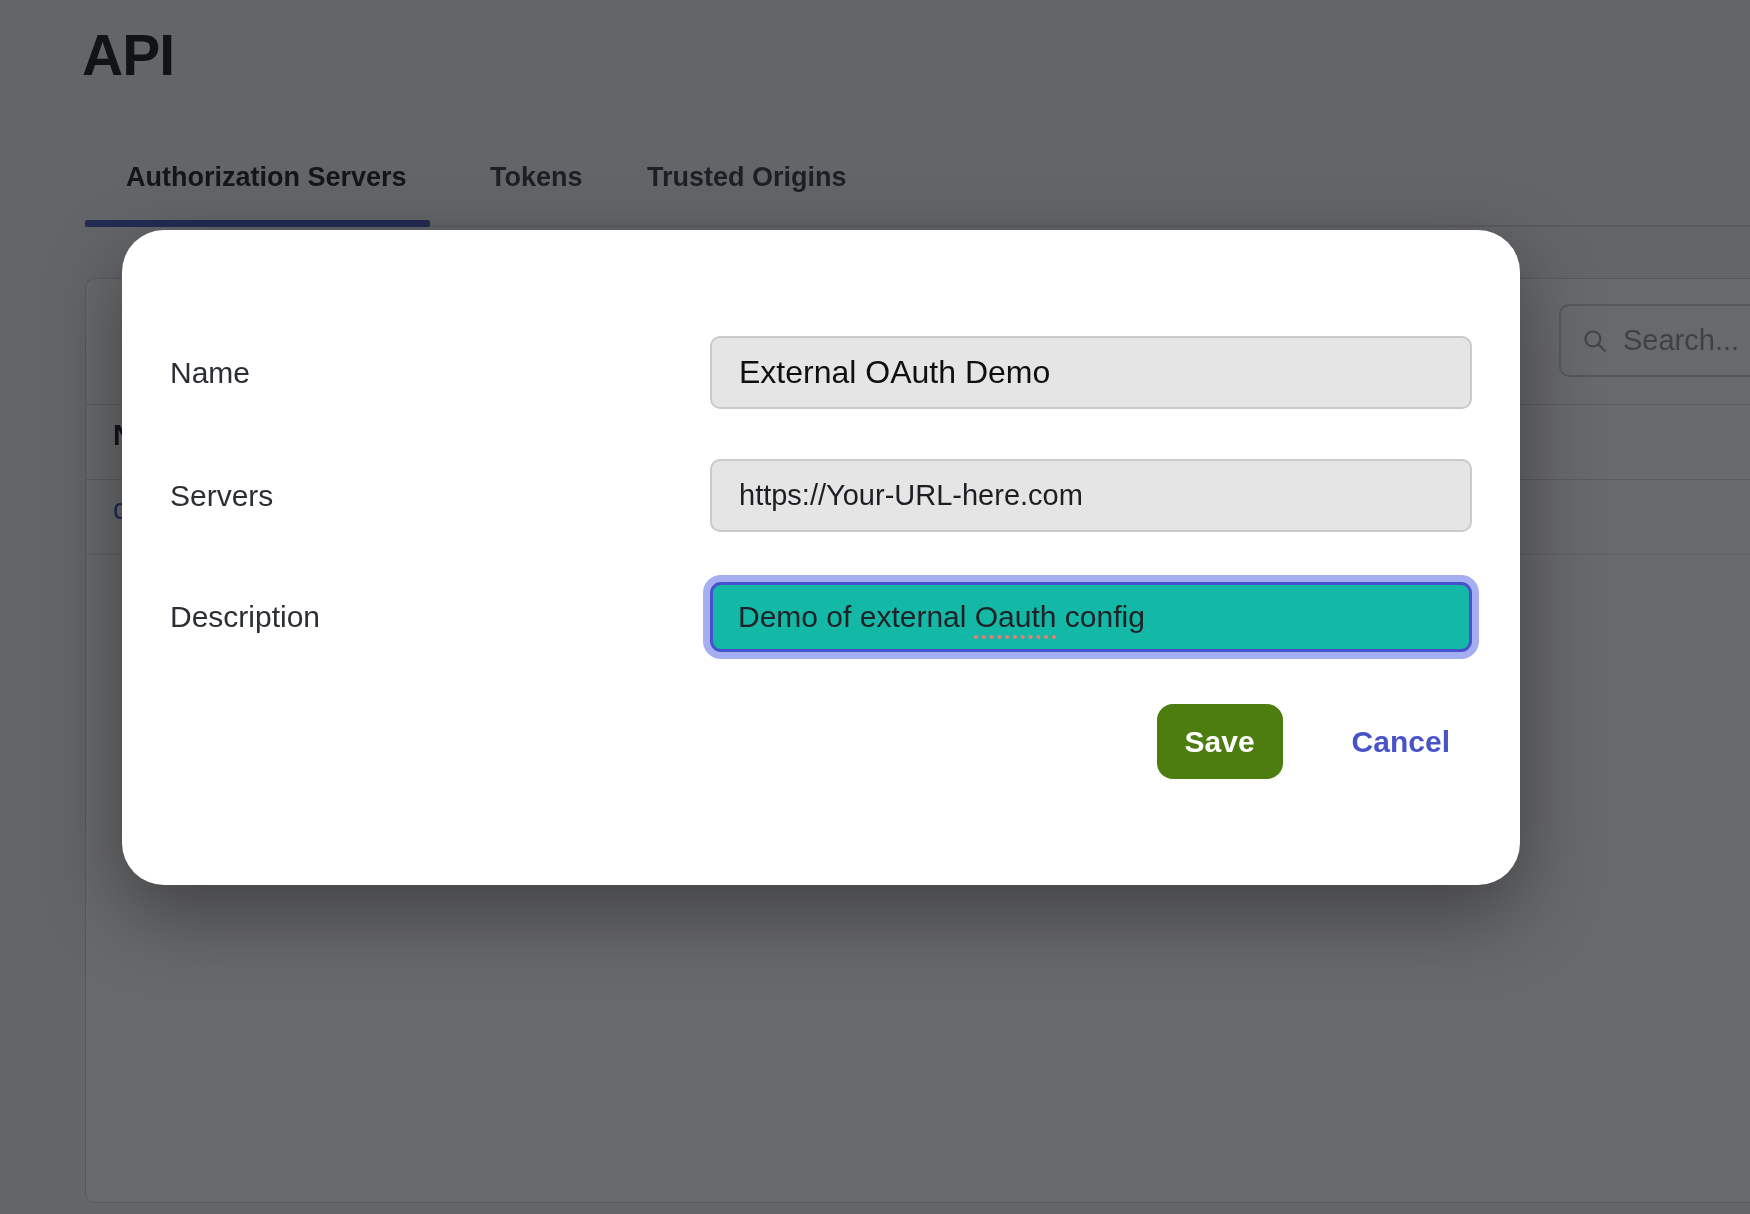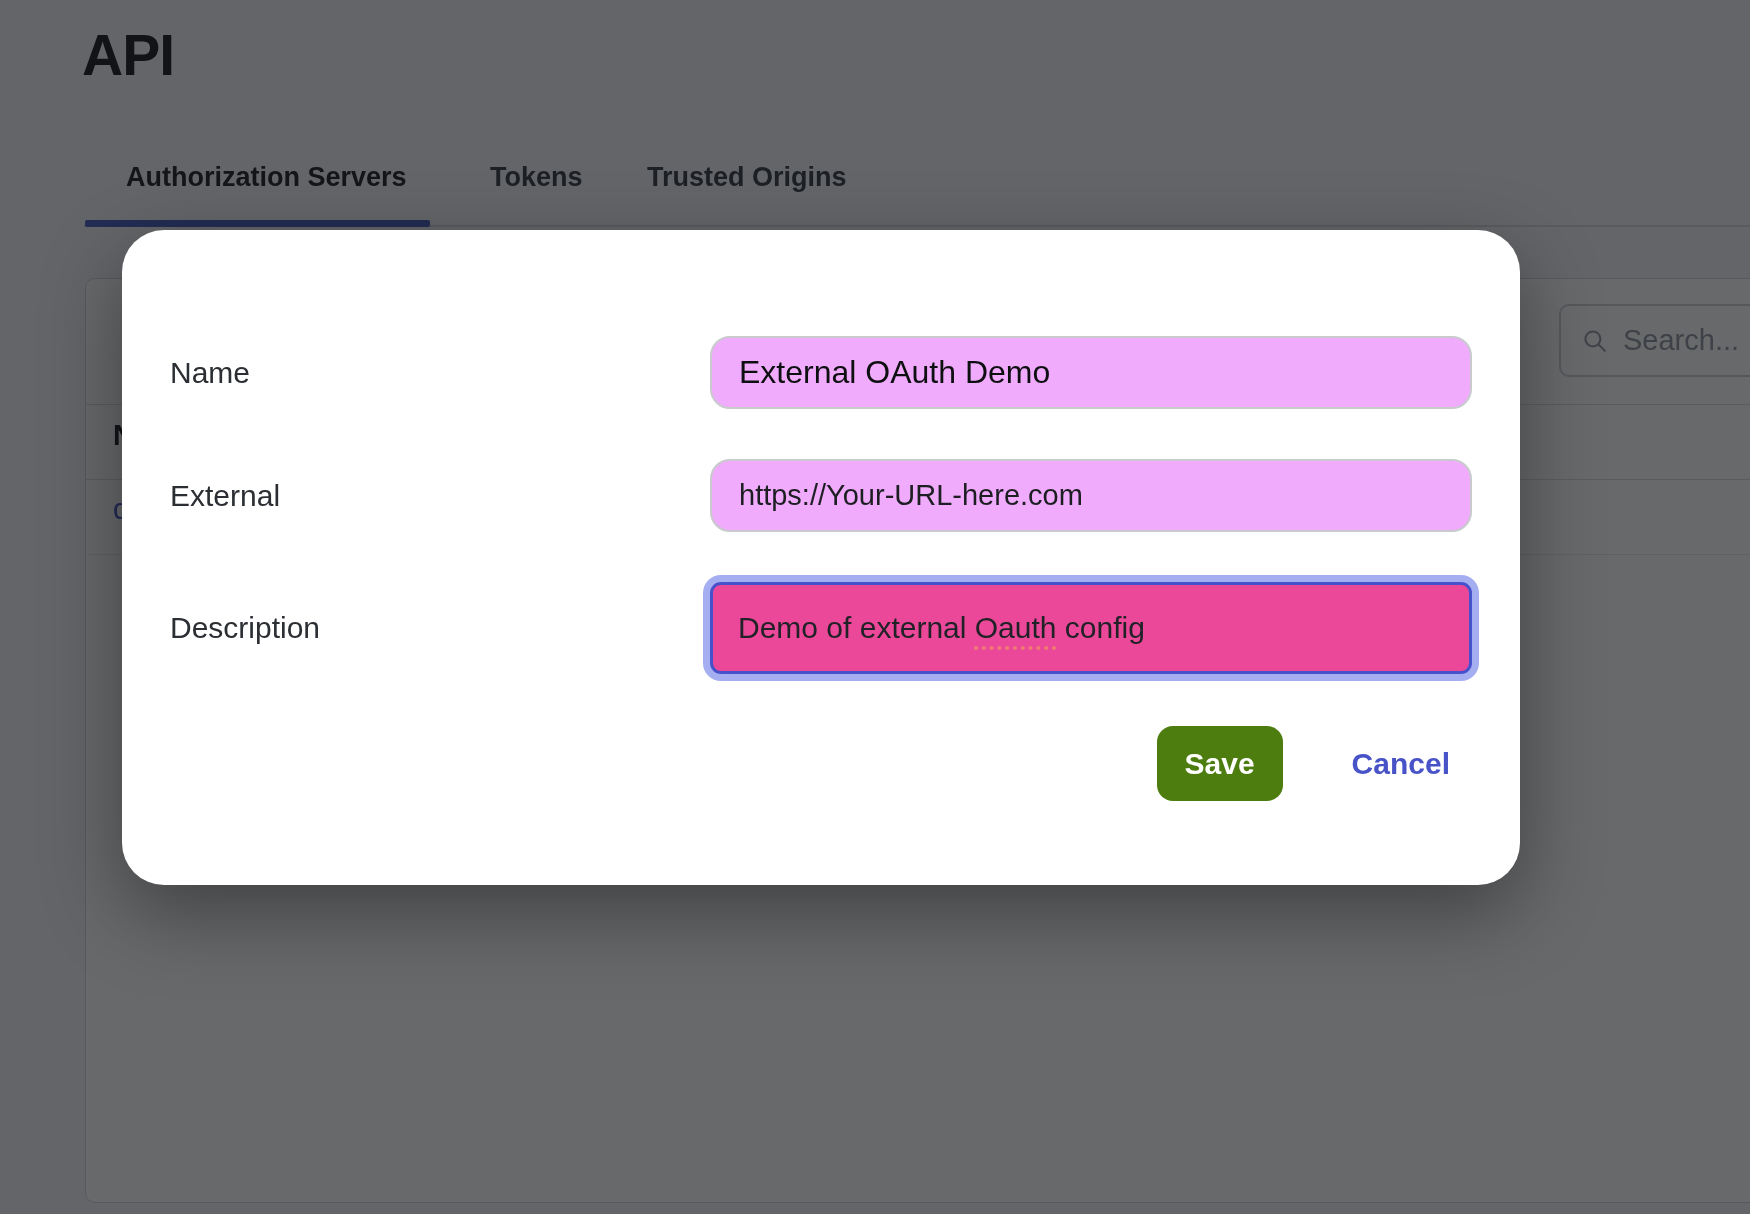--- a/index.html
+++ b/index.html
@@ -67,32 +67,32 @@
   }
   .form-row {
     display:grid; grid-template-columns:540px 1fr; align-items:center;
   }
   .row-name        { margin-top:58px; }
   .row-audience    { margin-top:50px; }
   .row-description { margin-top:50px; }
   .field-label { font-size:30px; color:#2b2e33; }
 
   .text-field {
-    width:100%; height:73px; background:#f0abfc;
-    border:2px solid #c8cacd; border-radius:20px;
+    width:100%; height:73px; background:#e5e5e5;
+    border:2px solid #c8cacd; border-radius:10px;
     padding:8px 27px; font-family:inherit; color:#141619; outline:none;
   }
   .name-field { font-size:32px; color:#0e0f11; }
   .audience-field { font-size:29px; color:#1c1e21; }
 
   .description-field {
-    width:100%; height:92px;
+    width:100%; height:70px;
     border:3px solid #4851cc; border-radius:11px;
     box-shadow:0 0 0 7px #a4aef1;
-    background:#ec4899; display:flex; align-items:center;
+    background:#14b8a6; display:flex; align-items:center;
     padding:0 25px; font-size:30px; color:#202227; white-space:pre;
   }
   .misspell {
     text-decoration:underline dotted #ef7b72;
     text-decoration-thickness:4px;
     text-underline-offset:8px;
   }
 
   .button-row {
     margin-top:52px; display:flex; justify-content:flex-end; align-items:center;
@@ -142,21 +142,21 @@
 
 <div class="modal">
 
 
   <div class="form-row row-name">
     <label class="field-label">Name</label>
     <input class="text-field name-field" type="text" value="External OAuth Demo" style="">
   </div>
 
   <div class="form-row row-audience">
-    <label class="field-label">External</label>
+    <label class="field-label">Servers</label>
     <input class="text-field audience-field" type="text" value="https://Your-URL-here.com" style="">
   </div>
 
   <div class="form-row row-description">
     <label class="field-label">Description</label>
     <div class="description-field" role="textbox">
       <span>Demo of external </span><span class="misspell">Oauth</span><span> config</span>
     </div>
   </div>
 

